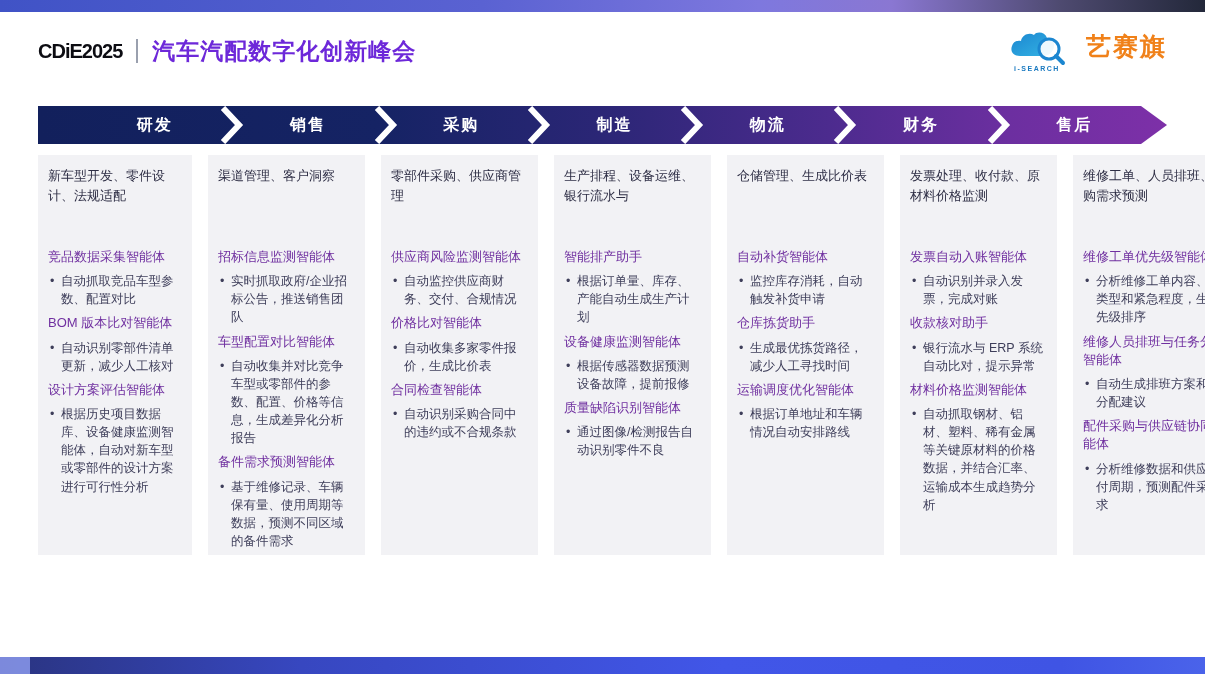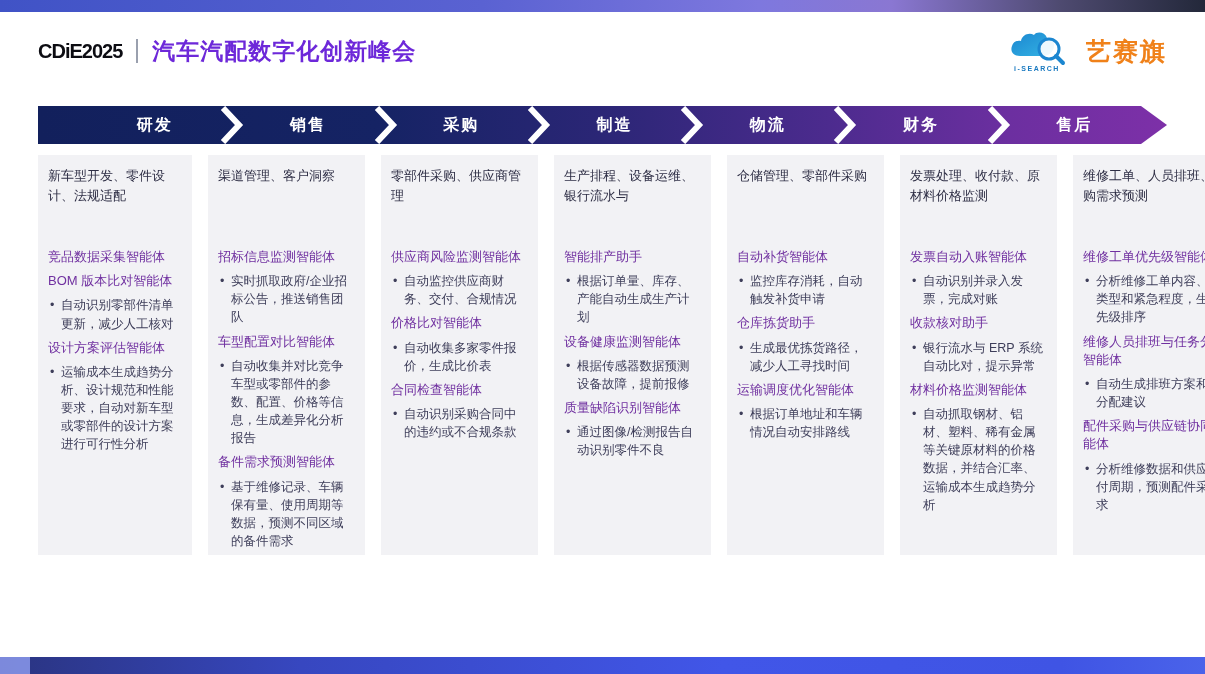--- a/index.html
+++ b/index.html
@@ -11,21 +11,21 @@
   
   .topbar{
     position:absolute;top:0;left:0;width:1205px;height:12px;
     background:linear-gradient(90deg,#4053c6 0%,#5a62d2 40%,#7e78de 63%,#8a77d2 74%,#4e4a70 88%,#23283a 100%);
   }
   
   .header{position:absolute;top:30px;left:38px;width:1129px;display:flex;align-items:center}
   .brand{font-size:20px;font-weight:800;color:#0c0c12;letter-spacing:-1px}
   .hdr-divider{width:2px;height:24px;background:#9aa0ae;margin:0 14px}
   .page-title{font-size:23px;font-weight:700;color:#6d28d9;letter-spacing:1px}
-  .logo{margin-left:auto;display:flex;align-items:center;gap:20px}
+  .logo{margin-left:auto;display:flex;gap:20px}
   .logo-cloud{display:flex;flex-direction:column;align-items:center}
   .logo-sub{font-size:7px;color:#1879c0;letter-spacing:1.5px;font-weight:700;margin-top:-1px}
   .logo-text{font-size:25px;font-weight:800;color:#f08119;letter-spacing:2px}
   
   .banner{
     position:absolute;top:106px;left:38px;width:1129px;height:38px;display:flex;
     clip-path:polygon(0 0,calc(100% - 26px) 0,100% 50%,calc(100% - 26px) 100%,0 100%);
     background:linear-gradient(90deg,#12205c 0%,#152364 30%,#2b2676 50%,#4c2b8e 70%,#6c2fa0 86%,#7d30a8 100%);
     padding-left:40px;
   }
@@ -123,24 +123,25 @@
   <div class="banner-cell">
     <span>售后</span>
   </div>
 </div>
 
 <div class="cols">
 
   <div class="col">
     <div class="col-desc">新车型开发、零件设计、法规适配</div>
     <div class="agent-title">竞品数据采集智能体</div>
+    <div class="agent-bullet">自动抓取竞品车型参数、配置对比</div>
     <div class="agent-title">BOM 版本比对智能体</div>
     <div class="agent-bullet">自动识别零部件清单更新，减少人工核对</div>
     <div class="agent-title">设计方案评估智能体</div>
-    <div class="agent-bullet">运输成本生成趋势分析、设计规范和性能要求，自动对新车型或零部件的设计方案进行可行性分析</div>
+    <div class="agent-bullet">根据历史项目数据库、设备健康监测智能体，自动对新车型或零部件的设计方案进行可行性分析</div>
   </div>
 
   <div class="col">
     <div class="col-desc">渠道管理、客户洞察</div>
     <div class="agent-title">招标信息监测智能体</div>
     <div class="agent-bullet">实时抓取政府/企业招标公告，推送销售团队</div>
     <div class="agent-title">车型配置对比智能体</div>
     <div class="agent-bullet">自动收集并对比竞争车型或零部件的参数、配置、价格等信息，生成差异化分析报告</div>
     <div class="agent-title">备件需求预测智能体</div>
     <div class="agent-bullet">基于维修记录、车辆保有量、使用周期等数据，预测不同区域的备件需求</div>
@@ -160,21 +161,21 @@
     <div class="col-desc">生产排程、设备运维、银行流水与</div>
     <div class="agent-title">智能排产助手</div>
     <div class="agent-bullet">根据订单量、库存、产能自动生成生产计划</div>
     <div class="agent-title">设备健康监测智能体</div>
     <div class="agent-bullet">根据传感器数据预测设备故障，提前报修</div>
     <div class="agent-title">质量缺陷识别智能体</div>
     <div class="agent-bullet">通过图像/检测报告自动识别零件不良</div>
   </div>
 
   <div class="col">
-    <div class="col-desc">仓储管理、零部件采购</div>
+    <div class="col-desc">仓储管理、生成比价表</div>
     <div class="agent-title">自动补货智能体</div>
     <div class="agent-bullet">监控库存消耗，自动触发补货申请</div>
     <div class="agent-title">仓库拣货助手</div>
     <div class="agent-bullet">生成最优拣货路径，减少人工寻找时间</div>
     <div class="agent-title">运输调度优化智能体</div>
     <div class="agent-bullet">根据订单地址和车辆情况自动安排路线</div>
   </div>
 
   <div class="col">
     <div class="col-desc">发票处理、收付款、原材料价格监测</div>

